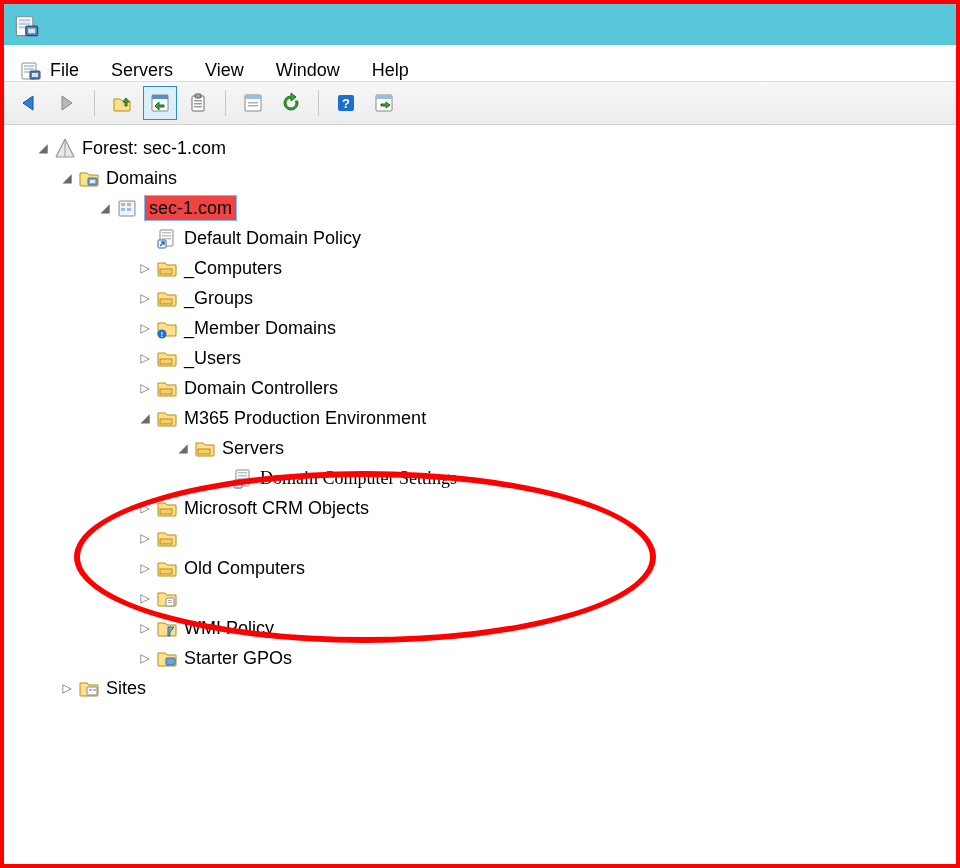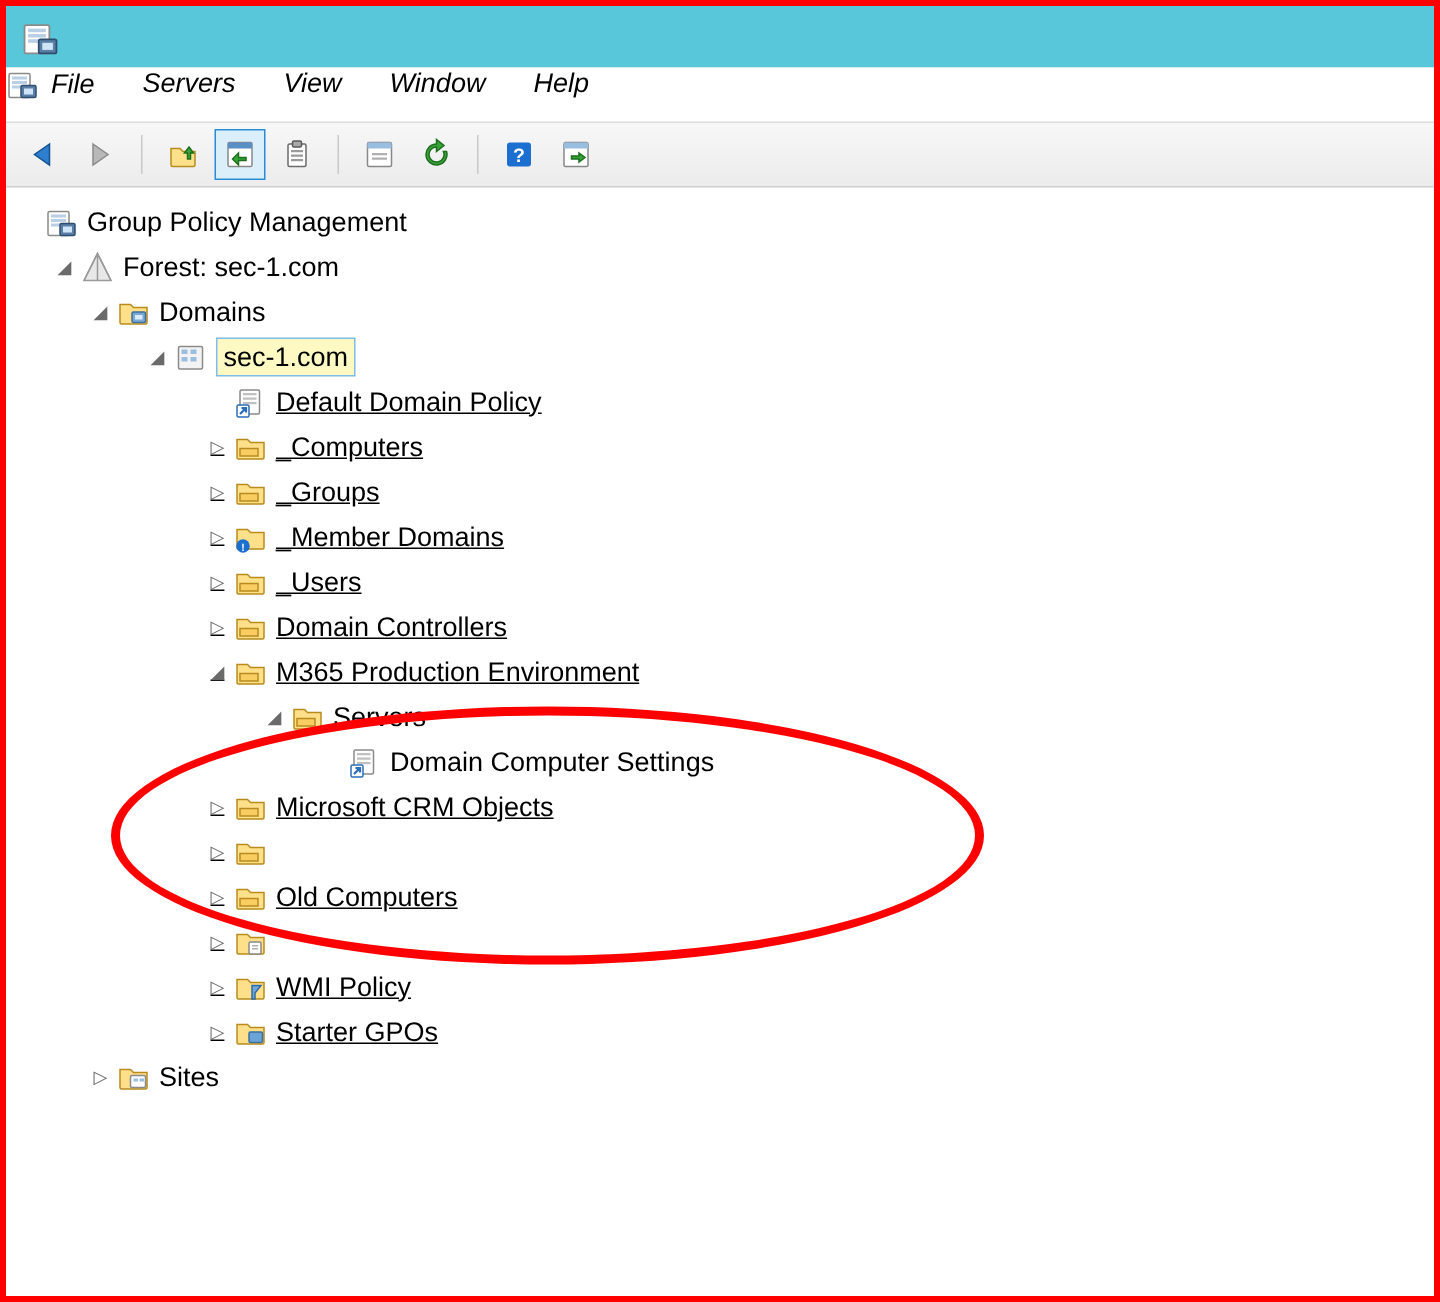--- a/index.html
+++ b/index.html
@@ -1,37 +1,37 @@
 <!DOCTYPE html>
 <html><head>
 <meta charset="utf-8">
 <style>
   html,body{margin:0;padding:0;font-family:"Segoe UI",Tahoma,sans-serif;font-size:18px;color:#000;}
   .frame{box-sizing:border-box;width:960px;height:868px;border:4px solid #ff0000;overflow:hidden;background:#fff;}
   .titlebar{height:41px;background:#58c7da;display:flex;align-items:center;padding-left:10px;}
   .titlebar .app-ico{width:26px;height:26px;}
-  .menubar{height:36px;background:#fff;display:flex;align-items:flex-start;gap:32px;padding-left:0;border-bottom:1px solid #dcdcdc;font-style:italic;}
+  .menubar{height:36px;background:#fff;display:flex;align-items:flex-end;gap:32px;padding-left:16px;border-bottom:1px solid #dcdcdc;}
   .menubar .mi{display:flex;align-items:center;gap:8px;cursor:default;}
   .menubar .mi span.lbl{white-space:nowrap;}
   .toolbar{height:42px;background:linear-gradient(#f7f7f7,#ececec);border-bottom:1px solid #d0d0d0;display:flex;align-items:center;padding-left:8px;gap:4px;}
   .toolbar .sep{width:1px;height:26px;background:#c8c8c8;margin:0 6px;}
   .tbtn{width:32px;height:32px;display:flex;align-items:center;justify-content:center;border:1px solid transparent;}
   .tbtn.sel{border:1px solid #2a8dd4;background:#dbeffb;}
   .tree{padding:8px 0 0 6px;position:relative;}
   .row{display:flex;align-items:center;height:30px;white-space:nowrap;}
   .row .exp{width:18px;height:18px;margin-right:2px;display:flex;align-items:center;justify-content:center;font-size:12px;color:#6a6a6a;}
   .row .exp.blank{visibility:hidden;}
   .row .ico{width:22px;height:22px;margin-right:6px;display:flex;align-items:center;justify-content:center;}
-  .row .txt.sel{background:#fef9c3;border:1px solid #7abdf0;padding:0 4px;height:24px;display:inline-flex;align-items:center;}
+  .row .txt.sel{background:#ef4444;border:1px solid #7abdf0;padding:0 4px;height:24px;display:inline-flex;align-items:center;}
   .indent1{margin-left:24px;}
   .indent2{margin-left:48px;}
   .indent3{margin-left:86px;}
-  .indent4{margin-left:126px;text-decoration:underline;}
+  .indent4{margin-left:126px;}
   .indent5{margin-left:164px;}
-  .indent6{margin-left:202px;}
+  .indent6{margin-left:202px;font-family:Liberation Serif, serif;}
   .annot-ellipse{position:absolute;left:70px;top:346px;width:570px;height:160px;border:6px solid #ff0000;border-radius:50% / 50%;pointer-events:none;}
   svg{display:block;}
 </style>
 </head>
 <body>
 
 <svg width="0" height="0" style="position:absolute">
   <defs>
 
     <g id="ic-gpm">
@@ -253,29 +253,20 @@
         <span>
           <svg width="22" height="22" viewBox="0 0 22 22">
             <use href="#ic-pagearrow"></use>
           </svg>
         </span>
       </div>
   </div>
 
   <div class="tree">
 
-    <div class="row">
-      <span class="exp blank">▷</span>
-      <span class="ico">
-          <svg width="22" height="22" viewBox="0 0 22 22">
-            <use href="#ic-gpm"></use>
-          </svg>
-        </span>
-      <span class="txt">Group Policy Management</span>
-    </div>
 
     <div class="row indent1">
       <span class="exp">◢</span>
       <span class="ico">
           <svg width="22" height="22" viewBox="0 0 22 22">
             <use href="#ic-forest"></use>
           </svg>
         </span>
       <span class="txt">Forest: sec-1.com</span>
     </div>

